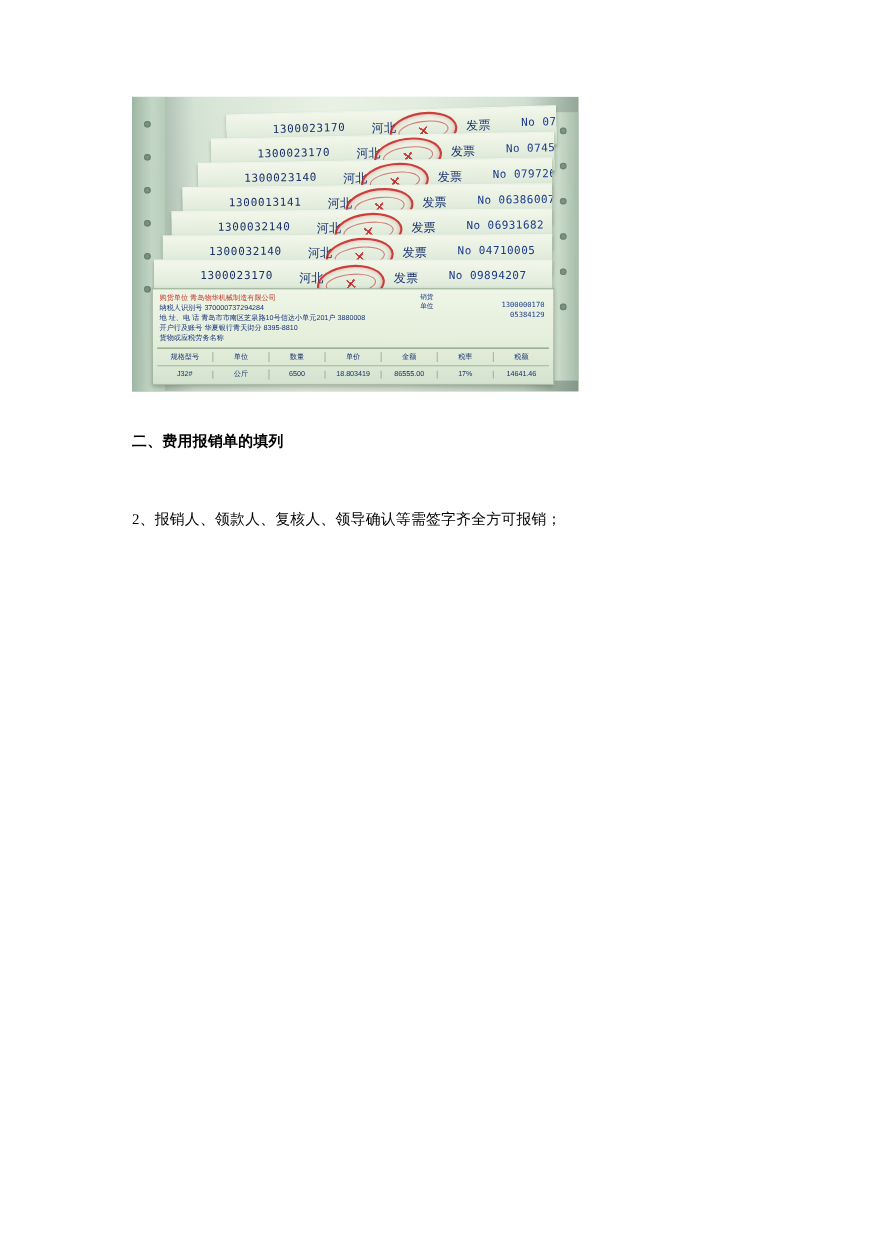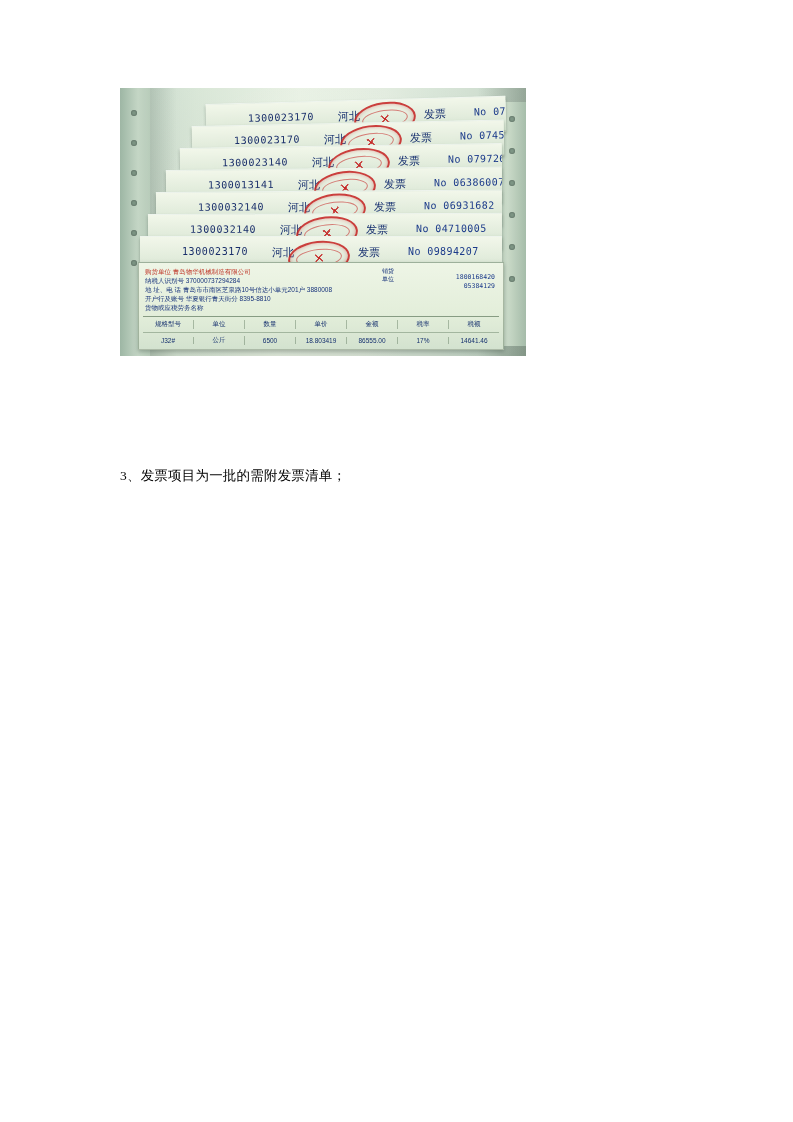--- a/index.html
+++ b/index.html
@@ -346,21 +346,21 @@
       <div class="detail">
         <div class="lines">
           <div class="redline">购货单位  青岛物华机械制造有限公司</div>
           <div>纳税人识别号  370000737294284</div>
           <div>地  址、电  话  青岛市市南区芝泉路10号信达小单元201户  3880008</div>
           <div>开户行及账号  华夏银行青天街分  8395-8810</div>
           <div>货物或应税劳务名称</div>
         </div>
         <div class="sidebar-vert">销货单位</div>
         <div class="right-code">
-          <div>1800168420</div>
+          <div>1300000170</div>
           <div>05384129</div>
         </div>
         <div class="grid-table">
           <div class="row">
             <span class="cell">规格型号</span>
             <span class="cell">单位</span>
             <span class="cell">数量</span>
             <span class="cell">单价</span>
             <span class="cell">金额</span>
             <span class="cell">税率</span>
@@ -373,24 +373,25 @@
             <span class="cell">18.803419</span>
             <span class="cell">86555.00</span>
             <span class="cell">17%</span>
             <span class="cell">14641.46</span>
           </div>
         </div>
       </div>
     </div>
 
     <div class="spacer-36"></div>
+    <h2 class="section-title">二、费用报销单的填列</h2>
 
     <div class="spacer-26"></div>
 
     <div class="spacer-22"></div>
+    <p class="para">2、报销人、领款人、复核人、领导确认等需签字齐全方可报销；</p>
 
     <div class="spacer-22"></div>
-    <p class="para">3、发票项目为一批的需附发票清单；</p>
 
     <div class="spacer-22"></div>
 
   </div>
 </div>
 
 </body></html>

